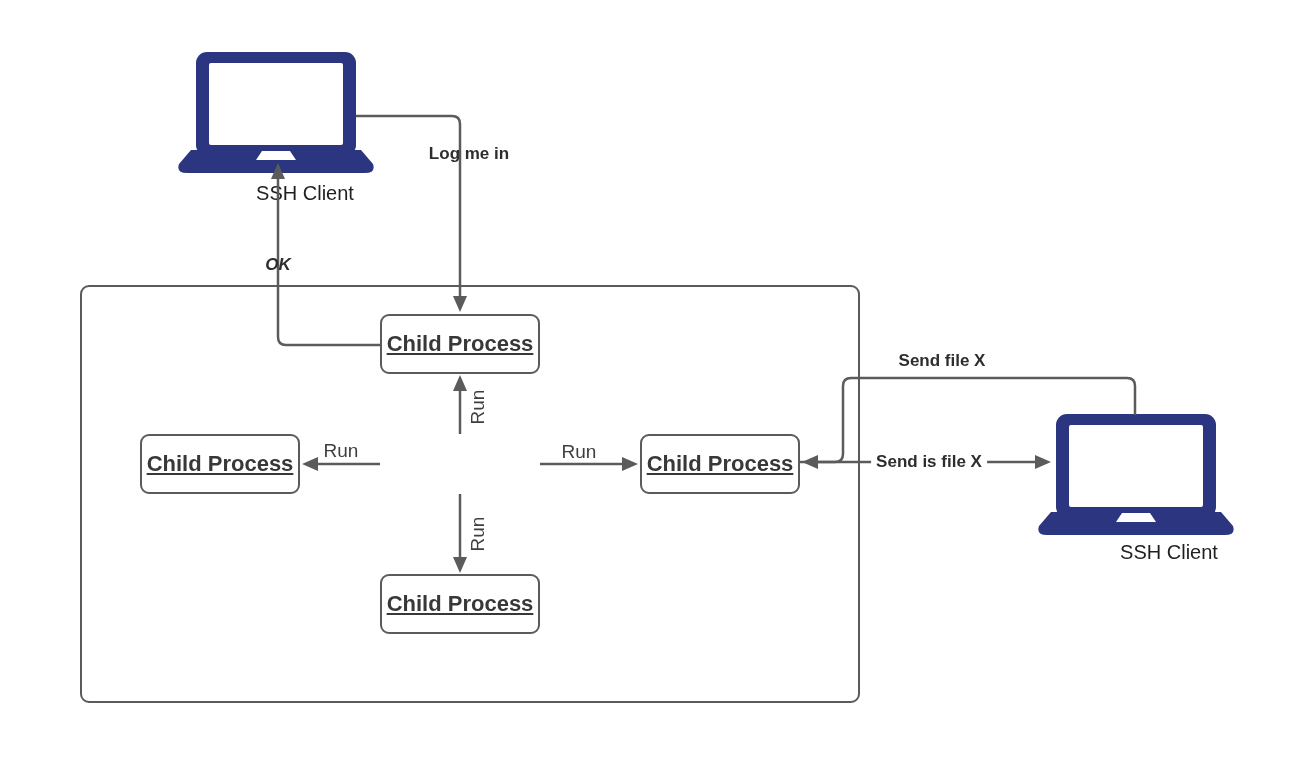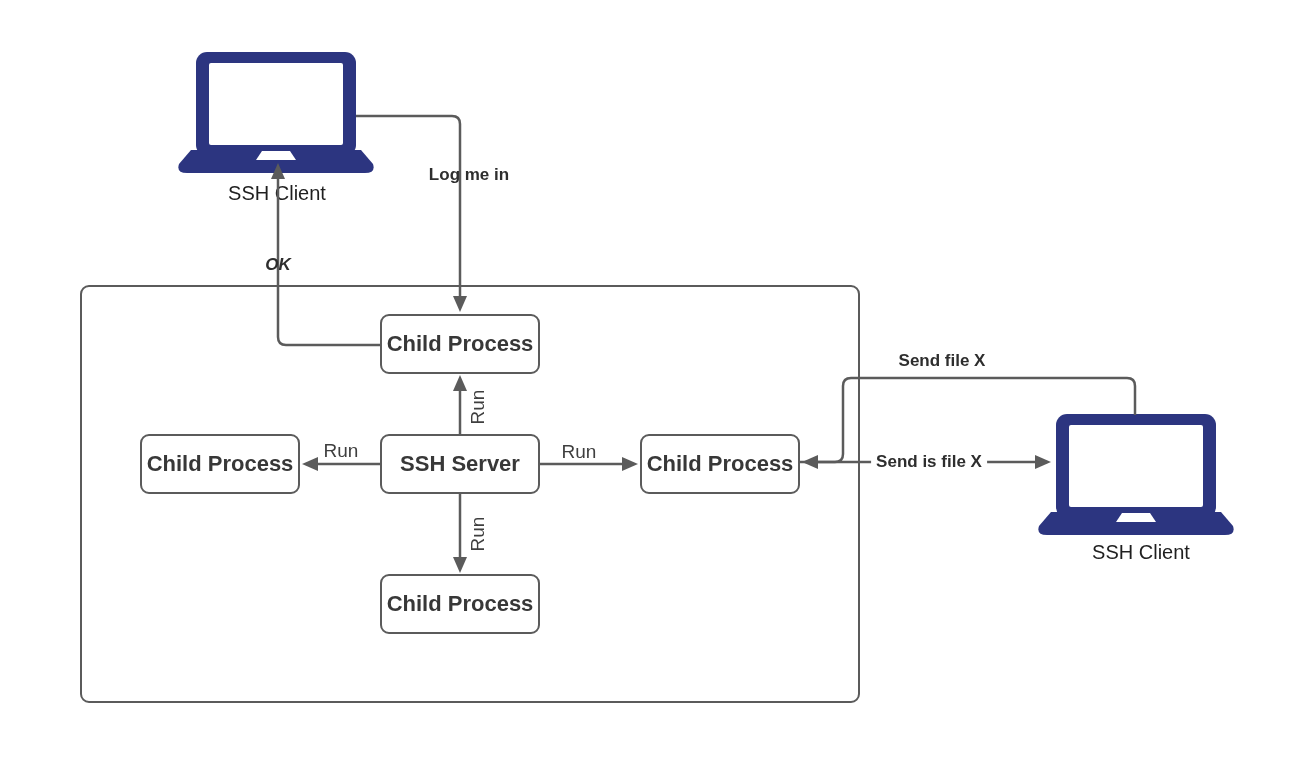--- a/index.html
+++ b/index.html
@@ -50,20 +50,21 @@
     border-radius: 9px;
     box-sizing: border-box;
     display: flex;
     align-items: center;
     justify-content: center;
     font-size: 22px;
     font-weight: bold;
     color: #383838;
     white-space: nowrap;
     z-index: 4;
+    text-decoration: underline;
   }
   .node-child-top    { left: 380px; top: 314px; }
   .node-child-left   { left: 140px; top: 434px; }
   .node-ssh-server   { left: 380px; top: 434px; }
   .node-child-right  { left: 640px; top: 434px; }
   .node-child-bottom { left: 380px; top: 574px; }
   .wire-label {
     position: absolute;
     font-size: 17px;
     font-weight: bold;
@@ -94,22 +95,23 @@
   }
   .client-label {
     position: absolute;
     font-size: 20px;
     font-weight: normal;
     color: #1f1f1f;
     white-space: nowrap;
     transform: translateX(-50%);
     z-index: 2;
     line-height: 22px;
+    margin-left: 28px;
   }
-  .lbl-log-me-in   { left: 461px;  top: 164px; padding-left: 16px; }
+  .lbl-log-me-in   { left: 461px;  top: 143px; padding-left: 16px; }
   .lbl-ok          { left: 278px;  top: 254px; font-style: italic; }
   .lbl-send-file   { left: 942px;  top: 350px; }
   .lbl-here-file   { left: 929px;  top: 451px; }
   .lbl-run-left    { left: 341px;  top: 440px; }
   .lbl-run-right   { left: 579px;  top: 441px; }
   .lbl-run-up      { left: 448px;  top: 396px; }
   .lbl-run-down    { left: 448px;  top: 523px; }
   .lbl-client-left  { left: 277px;  top: 182px; }
   .lbl-client-right { left: 1141px; top: 541px; }
 </style>
@@ -167,23 +169,20 @@
     <path d="M800,462 H1042" fill="none" stroke-width="2.5" stroke="#5b5b5b"></path>
     <polygon points="1051,462 1035,455 1035,469" fill="#5b5b5b"></polygon>
   </svg>
 
   <div class="node node-child-top">
     <span>Child Process</span>
   </div>
   <div class="node node-child-left">
     <span>Child Process</span>
   </div>
-  <div class="node node-ssh-server">
-    <span>SSH Server</span>
-  </div>
   <div class="node node-child-right">
     <span>Child Process</span>
   </div>
   <div class="node node-child-bottom">
     <span>Child Process</span>
   </div>
 
   <div class="wire-label lbl-log-me-in">Log me in</div>
   <div class="wire-label lbl-ok">OK</div>
   <div class="wire-label bg lbl-send-file">Send file X</div>

